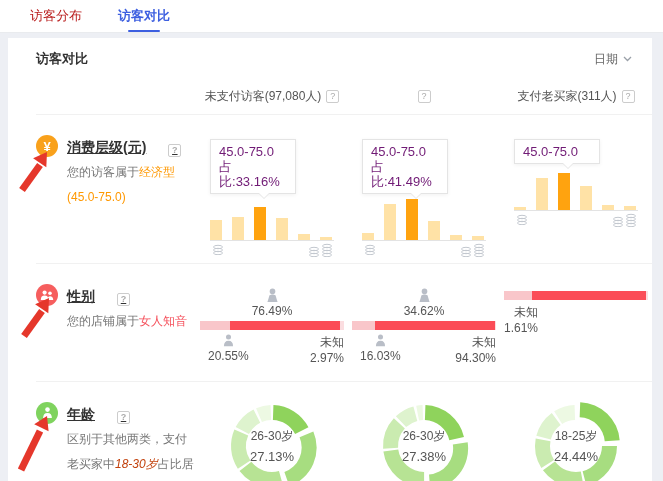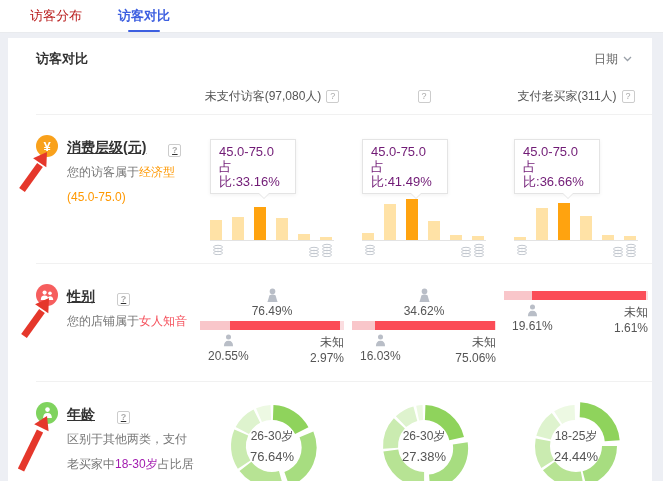--- a/index.html
+++ b/index.html
@@ -33,21 +33,21 @@
   .divider { height:1px; background:#f1f1f1; margin-left:28px; }
   .help { width:13px; height:13px; border:1px solid #ccc; border-radius:2px; color:#aaa;
           font-size:9px; line-height:11px; text-align:center; flex:none; cursor:pointer; background:#fff; }
   
   .label-cell { display:flex; gap:9px; padding-top:20px; padding-right:6px; }
   .row-icon { width:22px; height:22px; border-radius:50%; flex:none; display:flex;
               align-items:center; justify-content:center; color:#fff; font-size:13px; font-weight:bold; }
   .row-title { font-size:14px; font-weight:bold; color:#333; display:flex; align-items:flex-end;
                gap:22px; height:22px;text-decoration:underline; }
   .row-desc { font-size:12px; color:#777; line-height:25px; margin-top:3px; width:128px; }
-  .accent-orange { color:#ff9800; } .accent-red { color:#f5515c; } .accent-green { color:#a21caf; }
+  .accent-orange { color:#ff9800; } .accent-red { color:#f5515c; } .accent-green { color:#c2410c;font-style:italic; }
   
   .row-consumption { height:148px; }
   .cons-cell { padding-top:24px; }
   .chart-wrap { width:124px; margin:0 auto; position:relative; }
   .tooltip { position:relative; width:86px; background:#fff; border:1px solid #e4e4e4;
              border-radius:0; padding:4px 8px; font-size:13px; color:#701a75; line-height:15px;
              box-shadow:0 1px 4px rgba(0,0,0,0.06); }
   .tooltip::before { content:""; position:absolute; left:56%; bottom:-6px;
              border:6px solid transparent; border-top-color:#e4e4e4; border-bottom:0; }
   .tooltip::after { content:""; position:absolute; left:56%; bottom:-5px;
@@ -195,21 +195,20 @@
             <ellipse cx="19" cy="12" rx="4.5" ry="1.7" fill="none" stroke="#c3c8cf"></ellipse>
           </svg>
         </div>
       </div>
     </div>
 
     <div class="cons-cell">
       <div class="chart-wrap">
         <div class="tooltip">
           <div>45.0-75.0</div>
-          <div><span>占比:</span><span class="tt-val">36.66%</span></div>
         </div>
         <div class="bars">
             <div class="bar" style="height: 3px;"></div>
             <div class="bar" style="height: 32px;"></div>
             <div class="bar hl" style="height: 37px;"></div>
             <div class="bar" style="height: 24px;"></div>
             <div class="bar" style="height: 5px;"></div>
             <div class="bar" style="height: 4px;"></div>
           </div>
         <div class="coins">
@@ -301,41 +300,34 @@
         <div class="g-bottom">
           <div class="g-male">
             <svg width="13" height="13" viewBox="0 0 16 16">
               <circle cx="8" cy="3.8" r="3.1" fill="#b9bec7"></circle>
               <path d="M2.4,15 Q2.4,8.2 8,8.2 Q13.6,8.2 13.6,15 Z" fill="#b9bec7"></path>
             </svg>
             <span>16.03%</span>
           </div>
           <div class="g-unknown">
             <div>未知</div>
-            <div>75.06%</div>
+            <div>94.30%</div>
           </div>
         </div>
       </div>
     </div>
 
     <div class="gen-cell">
       <div class="gen-wrap">
         <div class="g-bar">
           <div class="seg-male" style="background: rgb(249, 198, 202); width: 19.61%;"></div>
           <div class="seg-female" style="background: rgb(251, 76, 87); width: 78.78%;"></div>
           <div class="seg-unknown" style="background: rgb(251, 221, 224); width: 1.61%;"></div>
         </div>
         <div class="g-bottom">
-          <div class="g-male">
-            <svg width="13" height="13" viewBox="0 0 16 16">
-              <circle cx="8" cy="3.8" r="3.1" fill="#b9bec7"></circle>
-              <path d="M2.4,15 Q2.4,8.2 8,8.2 Q13.6,8.2 13.6,15 Z" fill="#b9bec7"></path>
-            </svg>
-            <span>19.61%</span>
-          </div>
           <div class="g-unknown">
             <div>未知</div>
             <div>1.61%</div>
           </div>
         </div>
       </div>
     </div>
   </div>
   <div class="divider"></div>
 
@@ -363,21 +355,21 @@
         <svg width="96" height="96" viewBox="0 0 96 96">
             <path d="M49.43,7.02 A41,41 0 0 1 84.46,29.25 L71.12,36.11 A26,26 0 0 0 48.91,22.02 Z" fill="#8fd35c"></path>
             <path d="M89.34,33.44 A41,41 0 0 1 65.41,88.23 L60.38,74.10 A26,26 0 0 0 75.56,39.35 Z" fill="#a7dd80"></path>
             <path d="M59.01,87.49 A41,41 0 0 1 15.52,73.02 L27.40,63.86 A26,26 0 0 0 54.98,73.04 Z" fill="#b7e394"></path>
             <path d="M13.85,70.69 A41,41 0 0 1 10.42,31.60 L24.17,37.60 A26,26 0 0 0 26.34,62.39 Z" fill="#caebb0"></path>
             <path d="M11.66,29.02 A41,41 0 0 1 29.49,11.41 L36.26,24.80 A26,26 0 0 0 24.95,35.96 Z" fill="#def3ce"></path>
             <path d="M32.09,10.21 A41,41 0 0 1 46.57,7.02 L47.09,22.02 A26,26 0 0 0 37.91,24.04 Z" fill="#edf9e3"></path>
           </svg>
         <div class="donut-center">
           <div>26-30岁</div>
-          <div class="dc-val">76.64%</div>
+          <div class="dc-val">27.13%</div>
         </div>
       </div>
     </div>
     <div class="age-cell">
       <div class="donut-wrap">
         <svg width="96" height="96" viewBox="0 0 96 96">
             <path d="M49.43,7.02 A41,41 0 0 1 87.98,38.93 L73.36,42.25 A26,26 0 0 0 48.91,22.02 Z" fill="#8fd35c"></path>
             <path d="M91.65,44.23 A41,41 0 0 1 54.13,91.38 L53.03,76.42 A26,26 0 0 0 76.83,46.52 Z" fill="#a7dd80"></path>
             <path d="M48.14,89.00 A41,41 0 0 1 7.38,53.55 L22.24,51.52 A26,26 0 0 0 48.09,74.00 Z" fill="#b7e394"></path>
             <path d="M7.09,50.70 A41,41 0 0 1 17.84,20.23 L28.87,30.39 A26,26 0 0 0 22.06,49.71 Z" fill="#caebb0"></path>

